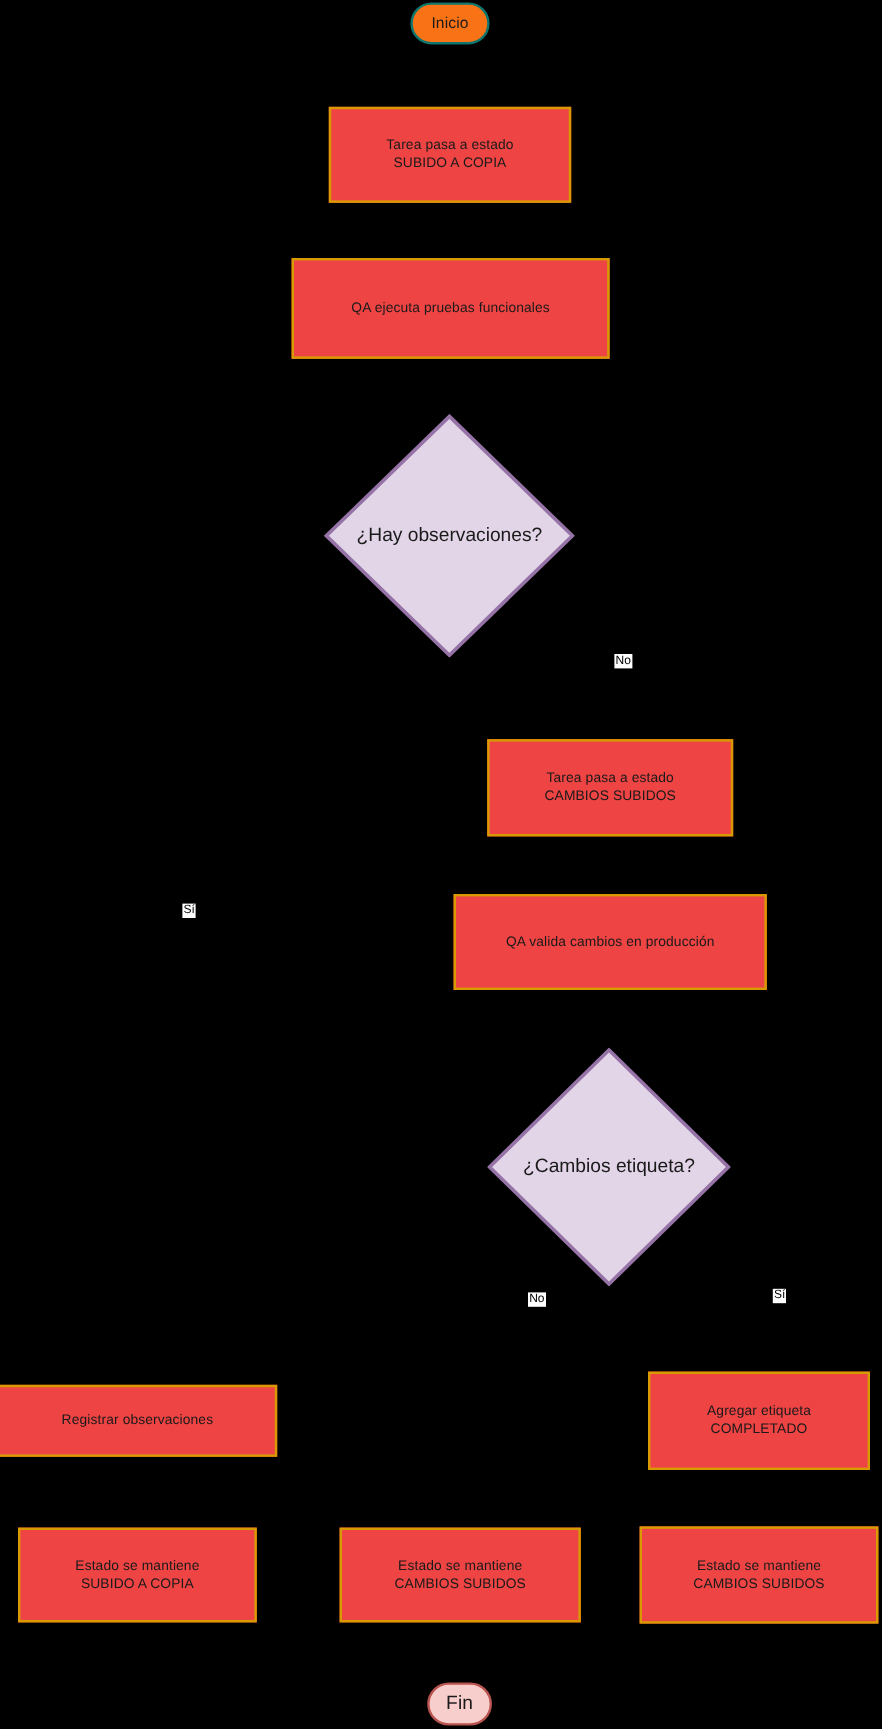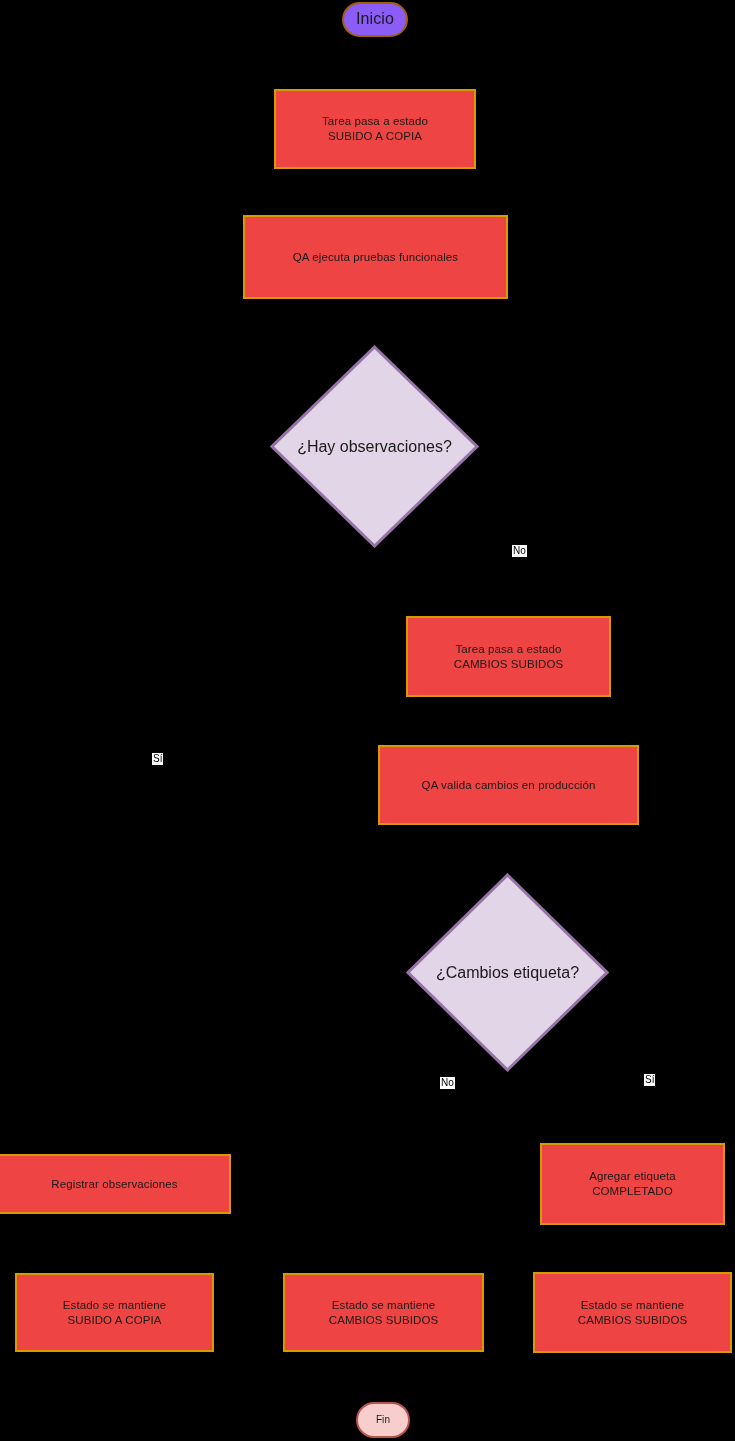--- a/index.html
+++ b/index.html
@@ -28,30 +28,30 @@
     color: #1a1a1a;
     white-space: pre-line;
     font-size: 11.5px;
     letter-spacing: 0.1px;
   }
   .process {
     background: #ef4444;
     border: 2px solid #d79b00;
   }
   .terminator {
-    background: #8b5cf6;
-    border: 2px solid #a16207;
+    background: #f97316;
+    border: 2px solid #0f766e;
     border-radius: 22px;
-    font-size: 16px;
+    font-size: 13px;
   }
   .terminator-end {
     background: #f8cecc;
     border: 2px solid #b85450;
     border-radius: 22px;
-    font-size: 10px;
+    font-size: 16px;
   }
   .decision-wrap {
     position: absolute;
   }
   .decision-wrap svg {
     position: absolute;
     left: 0;
     top: 0;
     display: block;
   }

